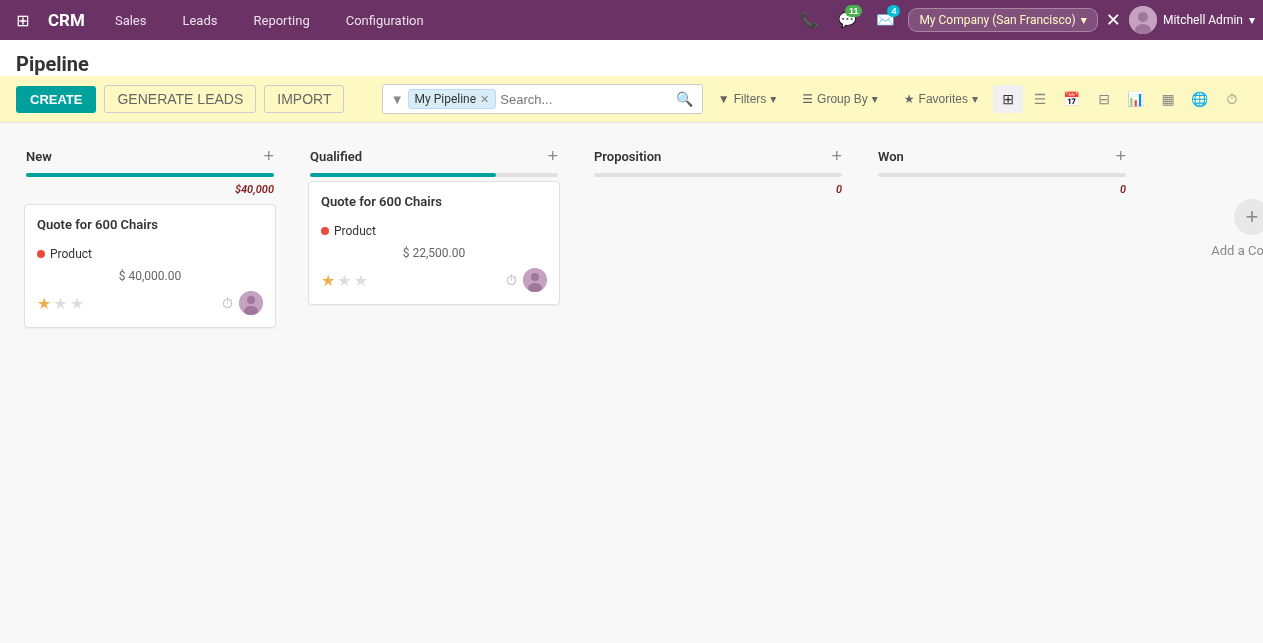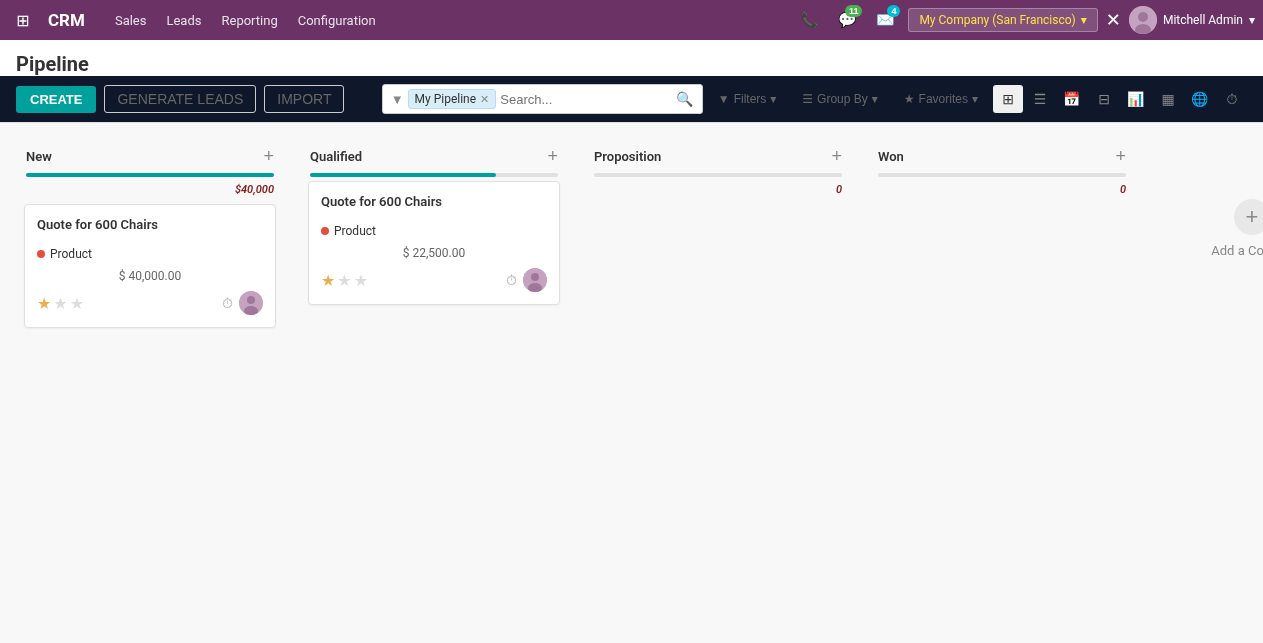--- a/index.html
+++ b/index.html
@@ -10,21 +10,21 @@
       background: #6b3266;
       color: #fff;
       height: 40px;
       display: flex;
       align-items: center;
       padding: 0 8px;
       gap: 0;
     }
     .top-nav .apps-icon { color: #fff; font-size: 16px; margin-right: 10px; cursor: pointer; }
     .top-nav .crm-title { font-size: 17px; font-weight: 700; color: #fff; margin-right: 20px; }
-    .top-nav-links { display: flex; gap: 0; flex: 1; }
+    .top-nav-links { display: flex; gap: 16px; flex: 1; }
     .top-nav-links a {
       color: rgba(255,255,255,0.85);
       text-decoration: none;
       padding: 0 10px;
       height: 40px;
       display: flex;
       align-items: center;
       font-size: 13px;
     }
     .top-nav-right { display: flex; align-items: center; gap: 8px; margin-left: auto; }
@@ -34,33 +34,33 @@
     }
     .badge-btn { position: relative; }
     .badge {
       position: absolute; top: 0; right: 0;
       background: #00bcd4; color: #fff; font-size: 9px;
       border-radius: 10px; padding: 1px 4px; font-weight: bold;
     }
     .badge.green { background: #4caf50; border-radius: 6px; }
     .company-selector {
       background: rgba(255,255,255,0.15); border: 1px solid rgba(255,255,255,0.3);
-      color: #fde047; padding: 4px 10px; border-radius: 3px; cursor: pointer; font-size: 12px;
+      color: #fef9c3; padding: 4px 10px; border-radius: 9px; cursor: pointer; font-size: 12px;
       display: flex; align-items: center; gap: 5px;
     }
     .close-btn { background: none; border: none; color: #fff; font-size: 18px; cursor: pointer; }
     .user-info { display: flex; align-items: center; gap: 6px; color: #fff; font-size: 12px; cursor: pointer; }
     .user-avatar {
       width: 28px; height: 28px; border-radius: 50%; background: #c5a3c0;
       display: flex; align-items: center; justify-content: center; overflow: hidden;
     }
 
     
     .toolbar {
-      background: #0f172a;
+      background: #fef9c3;
       border-bottom: 1px solid #e0e0e0;
       padding: 8px 16px;
       display: flex;
       align-items: center;
       gap: 8px;
     }
     .btn-create {
       background: #00a09d; color: #fff; border: none; padding: 6px 14px;
       border-radius: 3px; cursor: pointer; font-size: 13px; font-weight: 600;
     }

